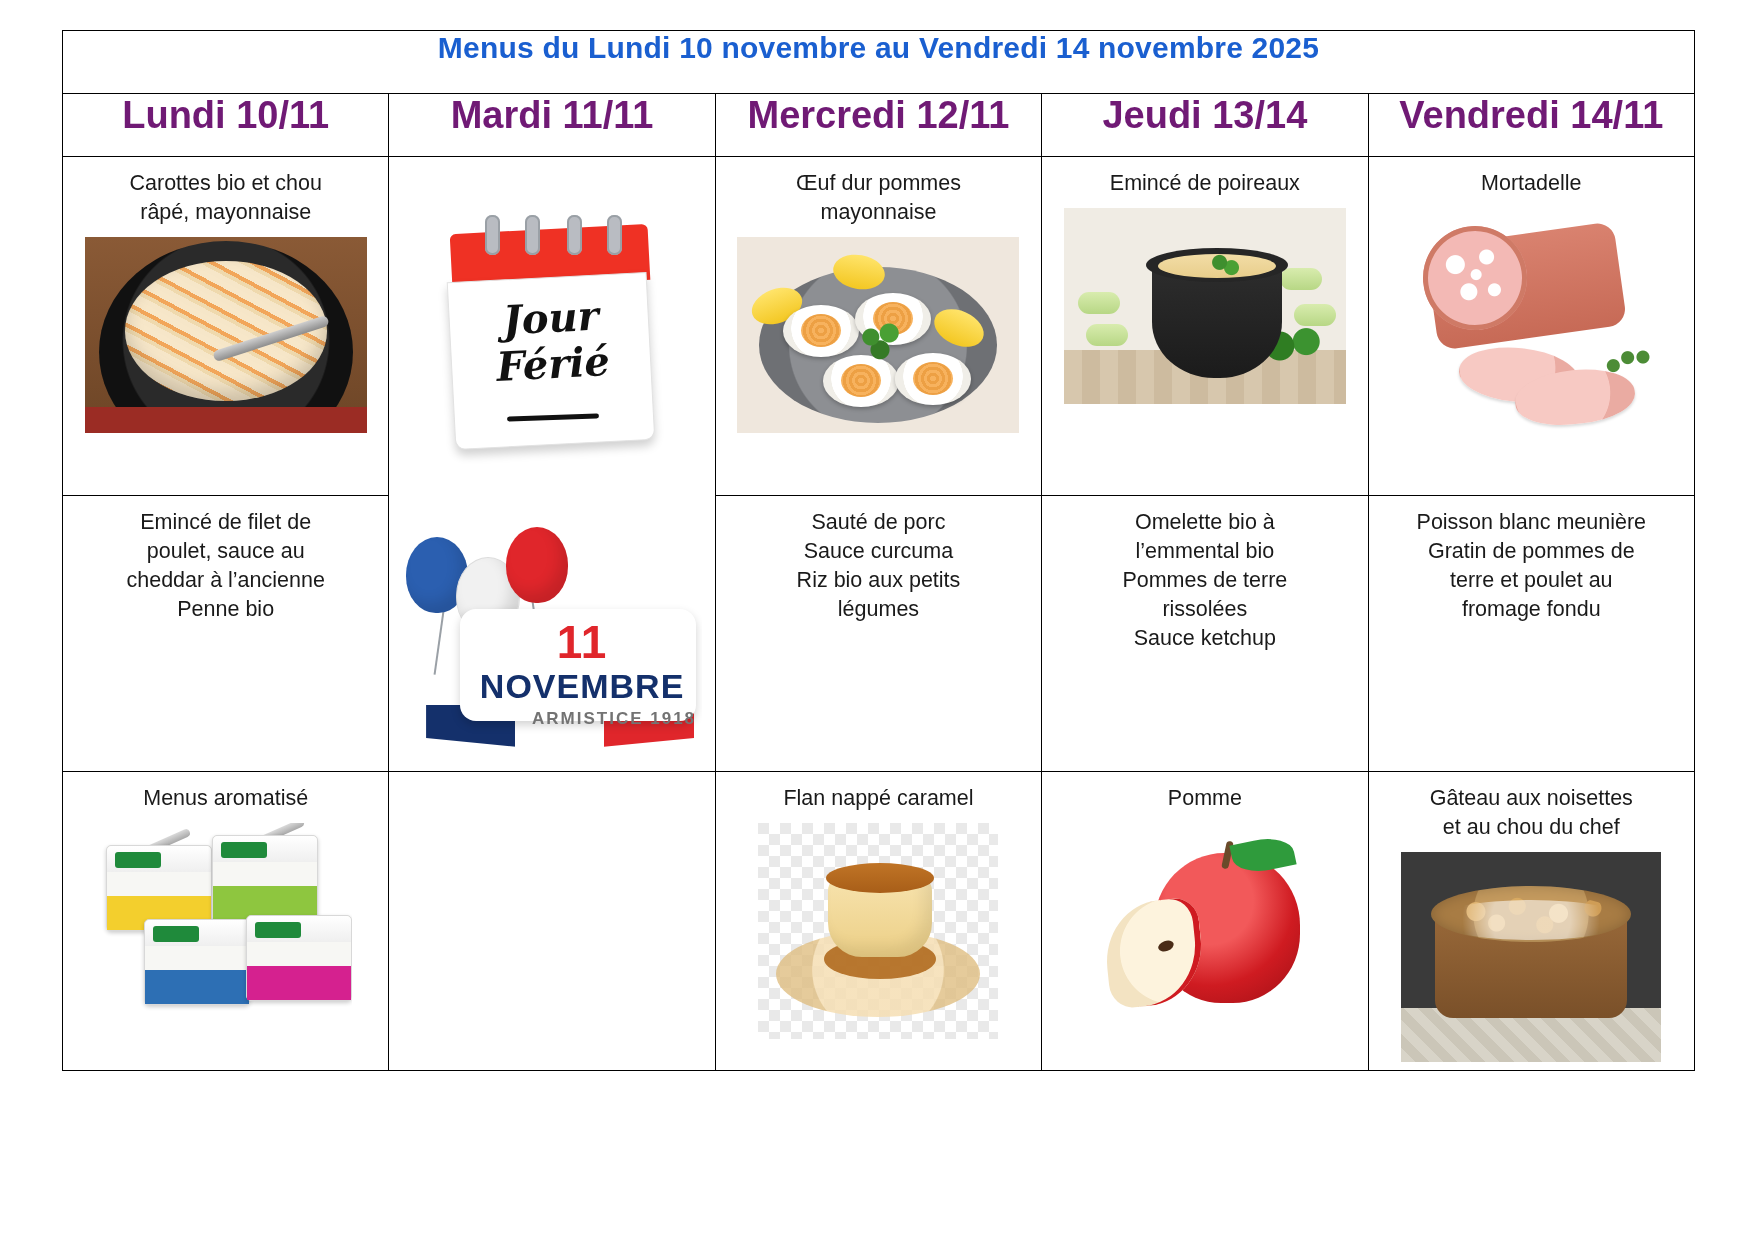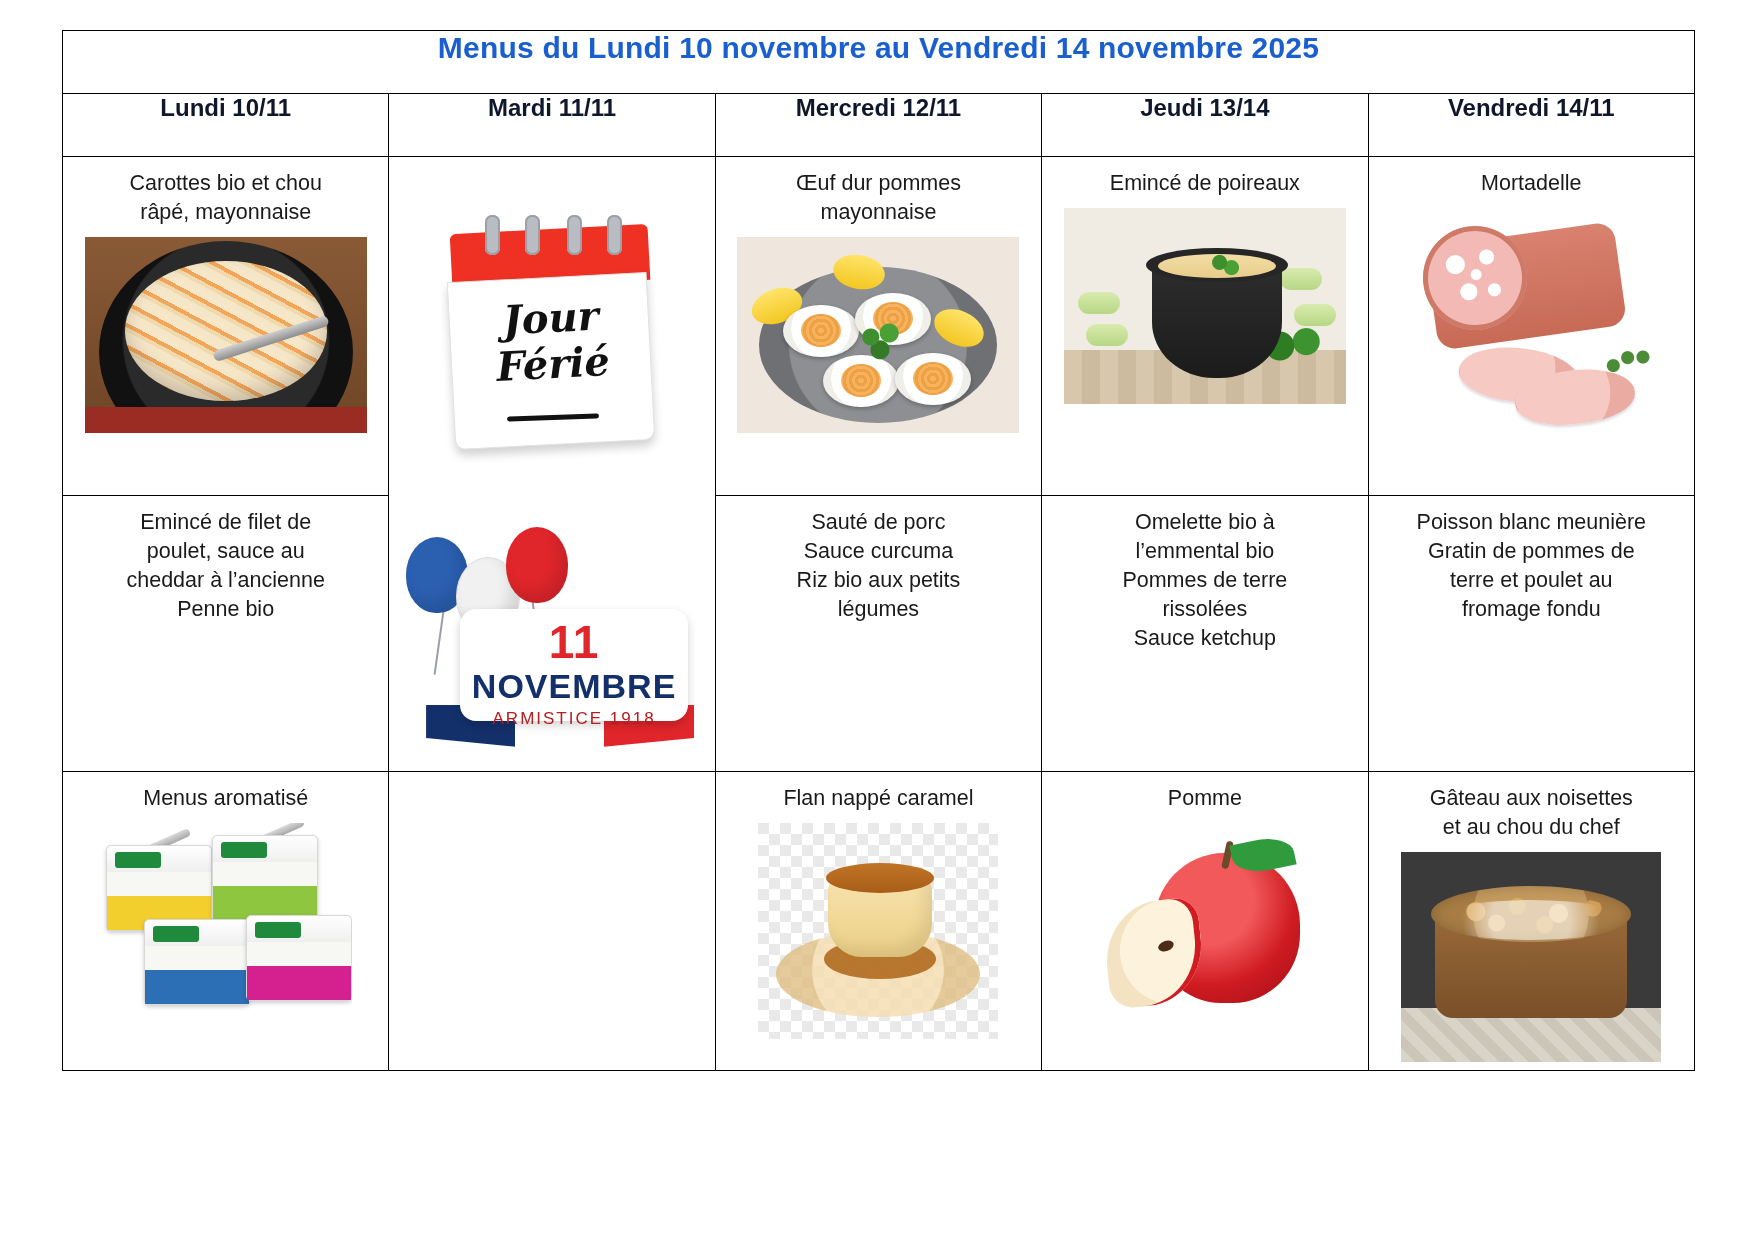--- a/index.html
+++ b/index.html
@@ -41,22 +41,22 @@
     font-size: 30px;
     font-weight: bold;
     letter-spacing: 0.2px;
   }
   .day-cell {
     height: 62px;
     text-align: center;
     vertical-align: middle;
   }
   .day-text {
-    color: #0f172a;
-    font-size: 24px;
+    color: #701a75;
+    font-size: 38px;
     font-weight: bold;
   }
   .dish {
     text-align: center;
     color: #1a1a1a;
     font-size: 21.5px;
     line-height: 1.34;
     padding: 12px 10px 4px 10px;
     white-space: pre-line;
   }
@@ -253,29 +253,30 @@
   .art-armistice .string {
     position:absolute; width:2px; height:64px; background:#9aa0a6;
   }
   .art-armistice .st1{left:36px; top:98px; transform:rotate(8deg);}
   .art-armistice .st2{left:86px; top:118px;}
   .art-armistice .st3{left:134px; top:88px; transform:rotate(-8deg);}
   .art-armistice .card {
     position:absolute; left:58px; top:96px; width:228px; height:112px;
     background:#fff; border-radius:16px; box-shadow:0 4px 10px rgba(0,0,0,.18);
     text-align:center;
+    padding-left:8px;
   }
   .art-armistice .n11 {
     color:#e0262b; font-size:46px; font-weight:bold; letter-spacing:1px; margin-top:6px;
   }
   .art-armistice .nov {
     color:#14306b; font-size:34px; font-weight:bold; letter-spacing:1px; line-height:1;
   }
   .art-armistice .arm {
-    color:#b91c1c; font-size:17px; font-weight:normal; letter-spacing:2px; margin-top:6px;
+    color:#737373; font-size:17px; font-weight:bold; letter-spacing:2px; margin-top:6px;text-align:right;
   }
   .art-armistice .flag {
     position:absolute; left:24px; top:192px; width:268px; height:46px;
     border-radius: 0 0 8px 8px;
     background: linear-gradient(90deg,#14306b 0 33.3%, #ffffff 33.3% 66.6%, #e0262b 66.6% 100%);
     clip-path: polygon(0 0, 100% 0, 100% 72%, 50% 100%, 0 72%);
   }
 
   
   .art-flan { width: 240px; height: 216px; position:relative;

